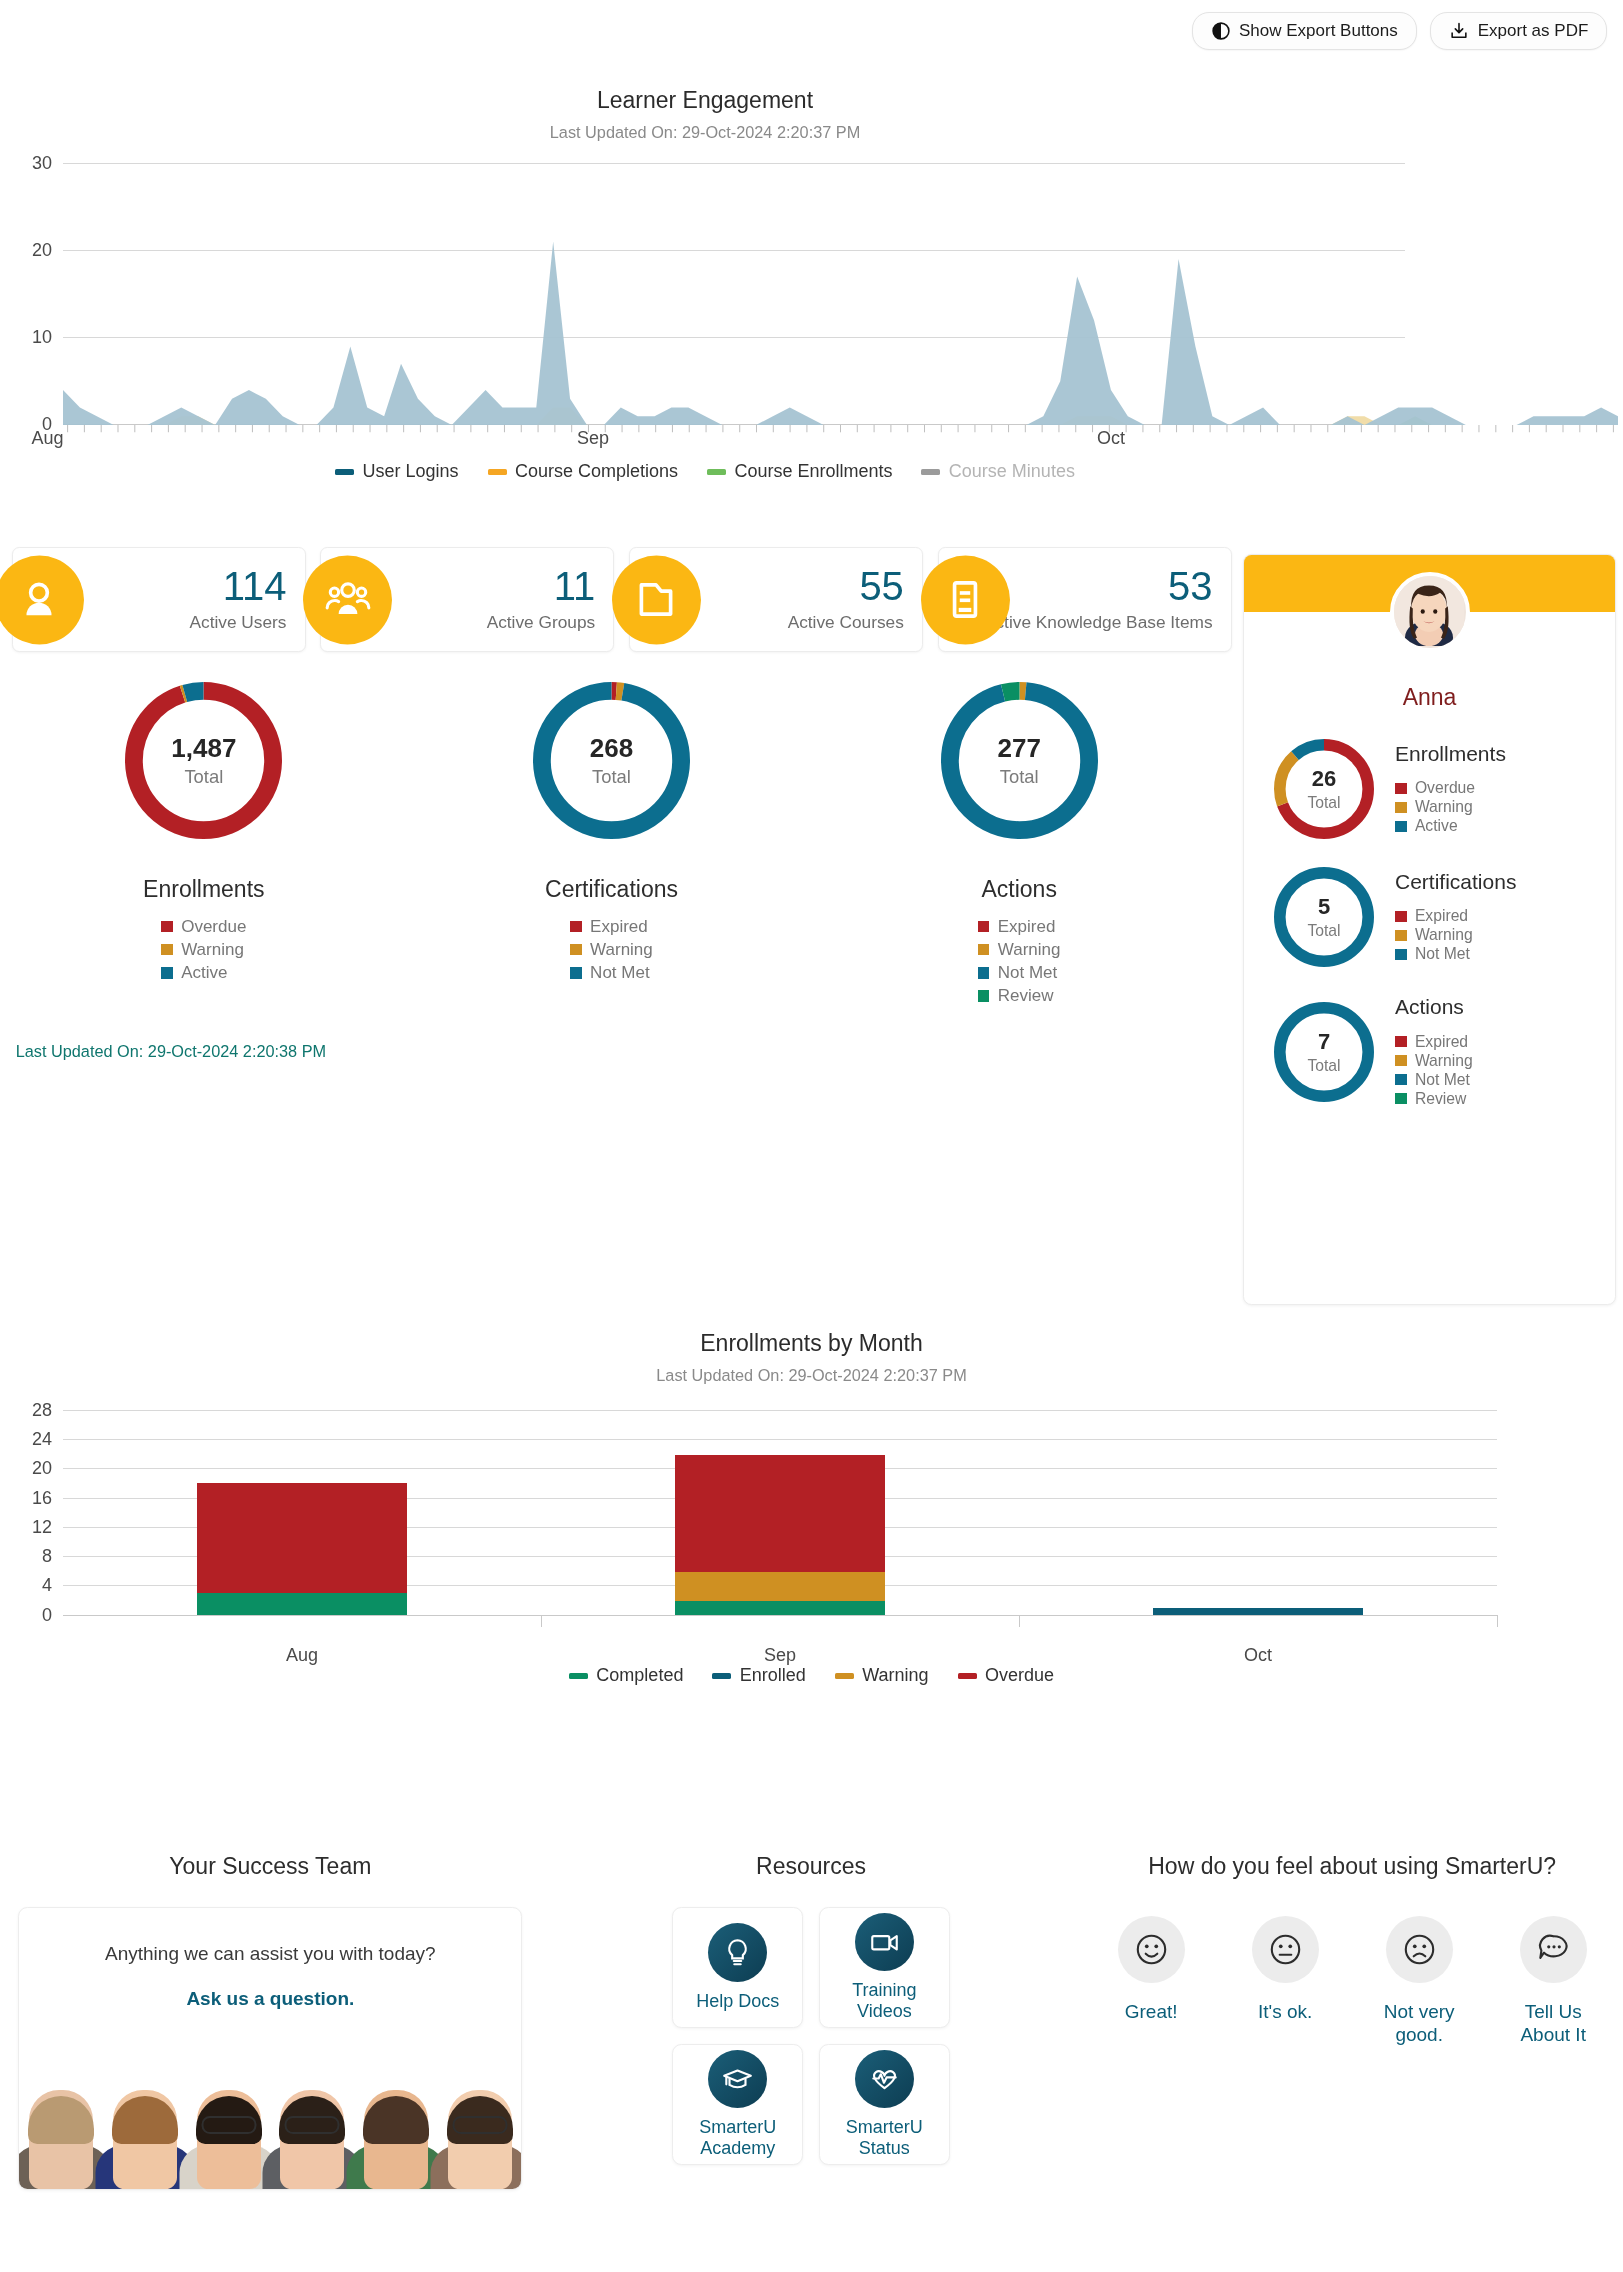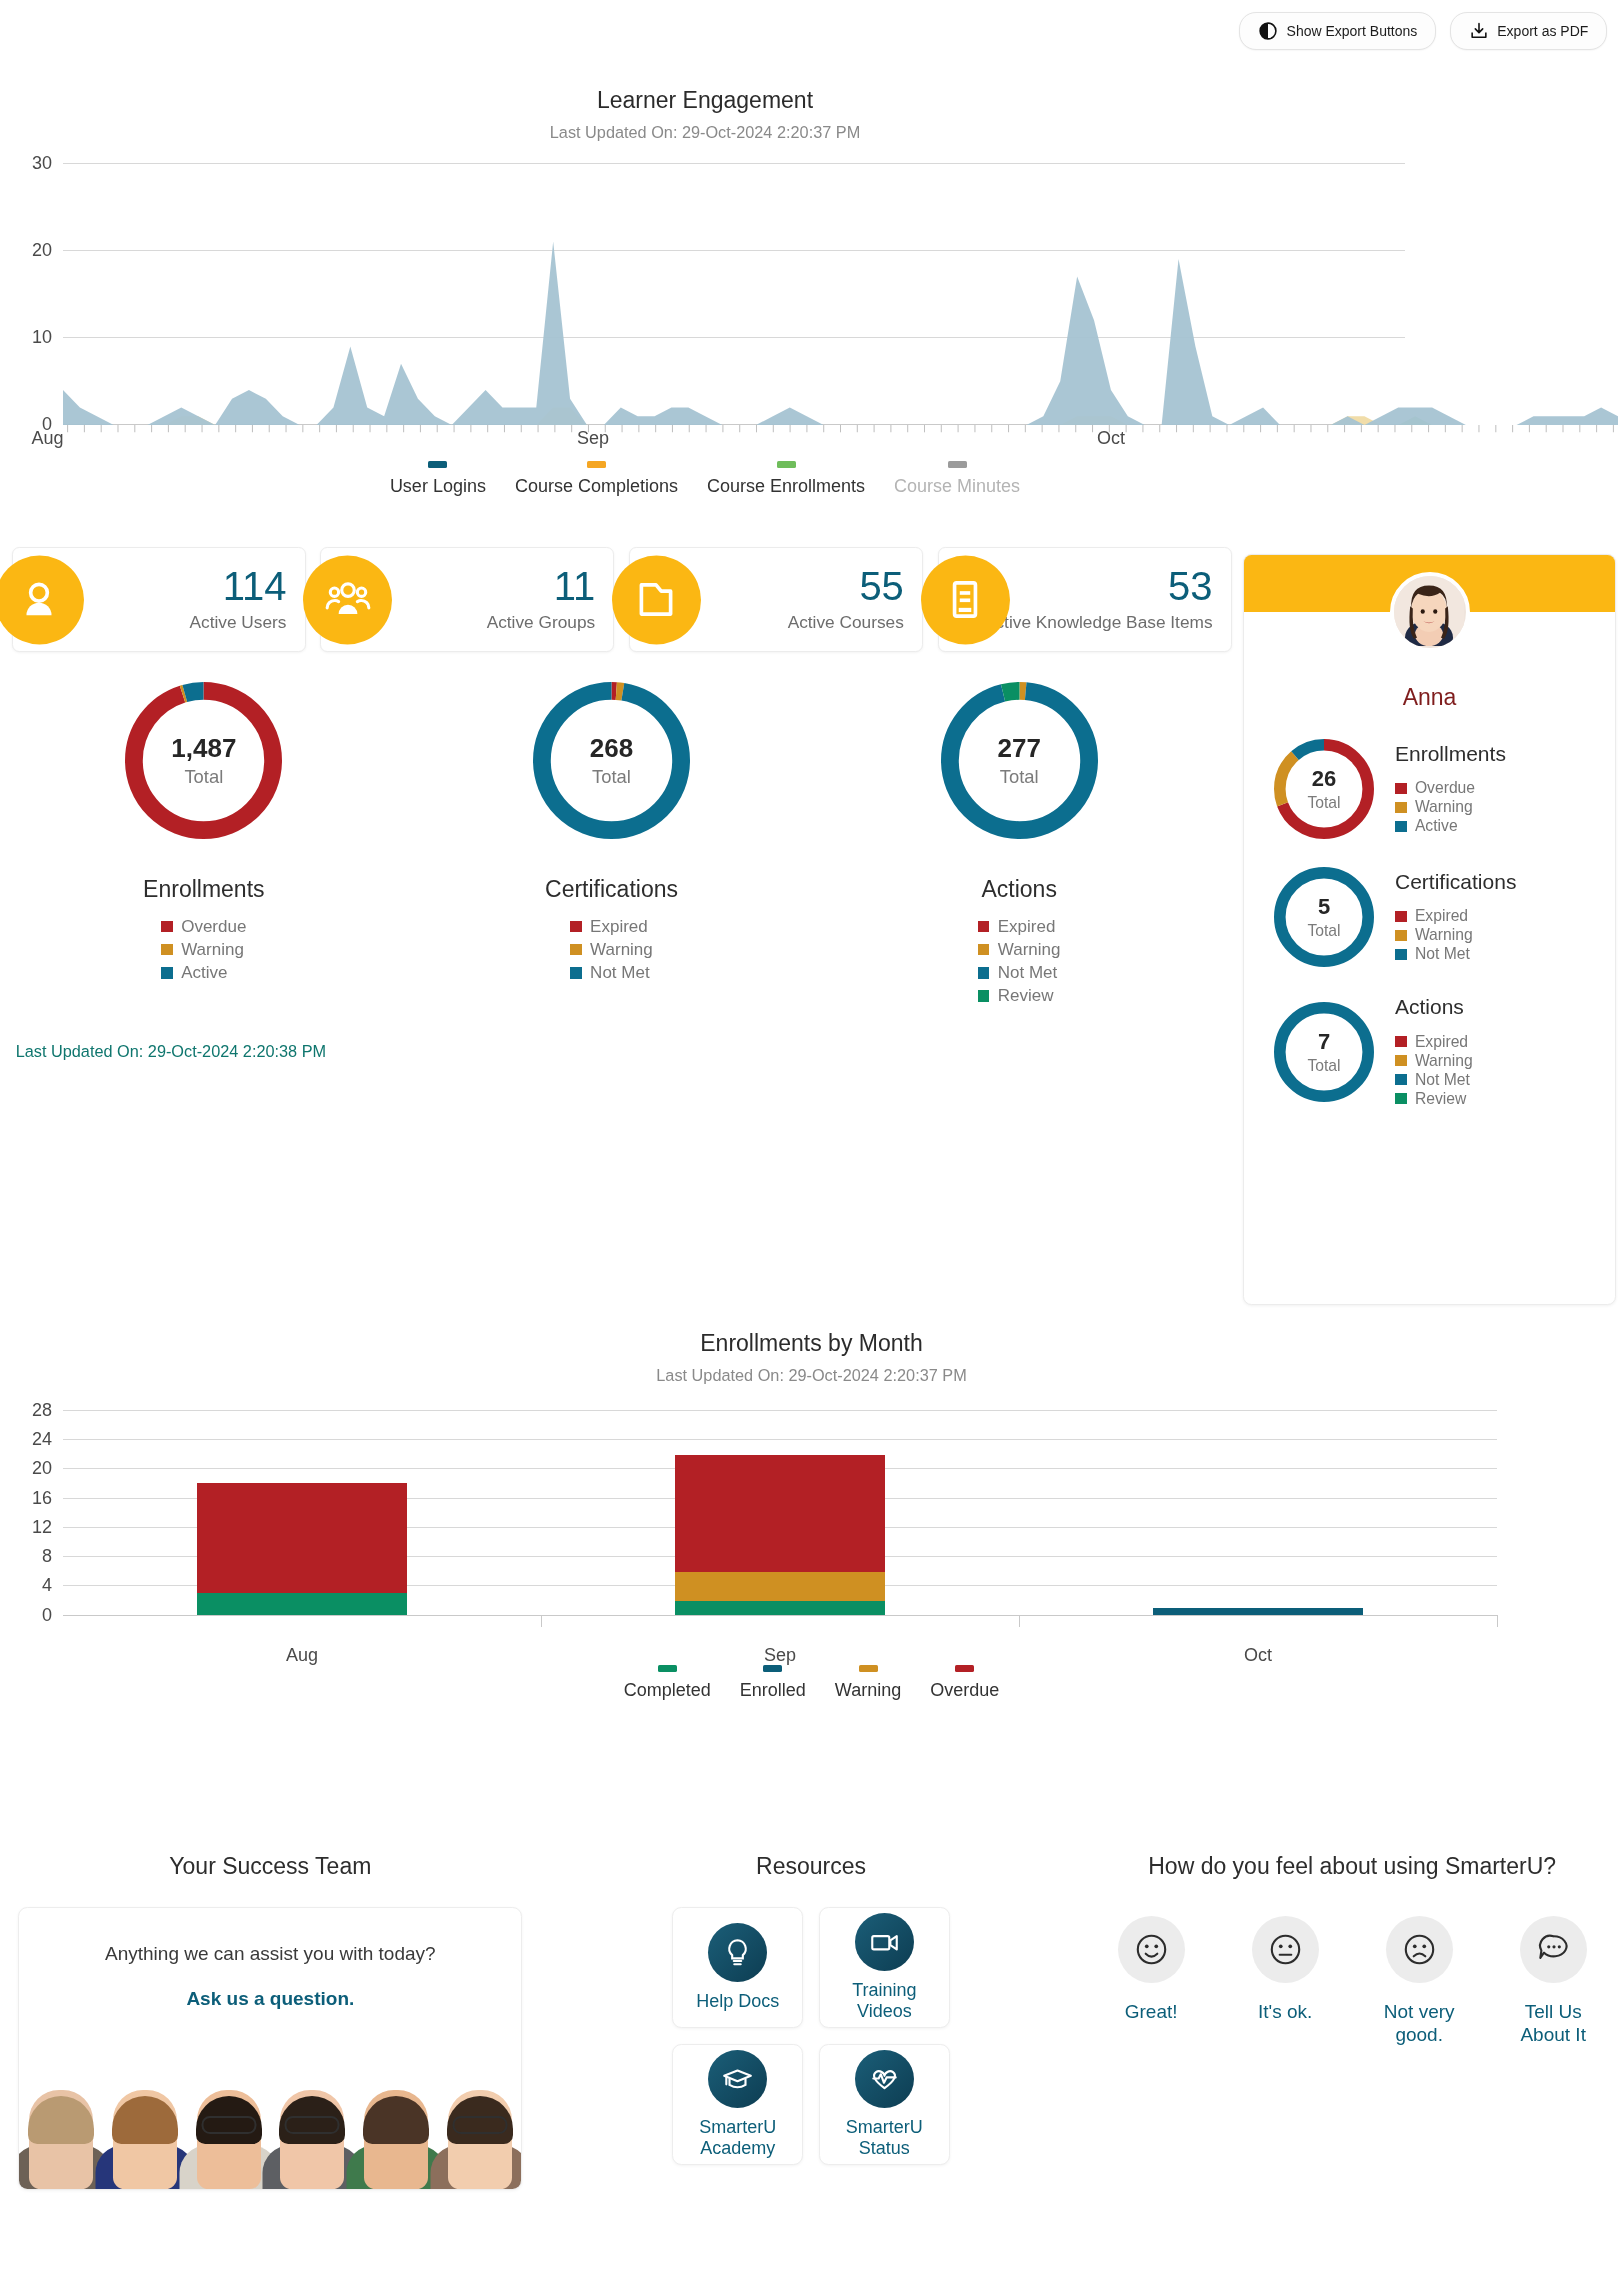--- a/index.html
+++ b/index.html
@@ -14,21 +14,21 @@
   .page { position: relative; width: 1623px; height: 2273px; }
 
   
   .export-bar {
     position: absolute; top: 11.5px; right: 15.7px;
     display: flex; gap: 13.6px; align-items: center;
   }
   .export-btn {
     display: flex; align-items: center; gap: 8.4px;
     background: #fdfdfd; border: 0.5px solid #e4e4e4; border-radius: 17px;
-    padding: 8.4px 18px; font-size: 14px; color: #1c1c1c; cursor: pointer;
+    padding: 8.4px 18px; font-size: 17px; color: #1c1c1c; cursor: pointer;
     box-shadow: 0 0.5px 1.6px rgba(0,0,0,.06);
     white-space: nowrap;
   }
   .export-btn svg { display: block; }
 
   
   .panel-title {
     text-align: center; font-size: 23px; color: #2b2b2b; font-weight: 400;
   }
   .panel-sub {
@@ -45,21 +45,21 @@
   .gridline {
     position: absolute; left: 0; right: 0; height: 1px; background: #d8d8d8;
   }
   .x-label {
     position: absolute; font-size: 18px; color: #4a4a4a; top: 265px;
   }
   .legend-row {
     display: flex; justify-content: center; align-items: center; gap: 29px;
     margin-top: 36px; font-size: 18px; color: #333;
   }
-  .legend-item { display: flex; align-items: center; gap: 8.4px; cursor: pointer; flex-direction: column; }
+  .legend-item { display: flex; align-items: center; gap: 8.4px; cursor: pointer; }
   .legend-swatch { width: 19px; height: 6.3px; border-radius: 1.6px; display: block; }
   .legend-item.muted { color: #b4b4b4; }
 
   
   .kpi-row { position: absolute; top: 547px; left: 11.5px; display: flex; gap: 14.7px; }
   .kpi-card {
     position: relative; width: 294px; height: 105px;
     background: #fff; border: 0.5px solid #ececec; border-radius: 7.3px;
     box-shadow: 0 1px 2.6px rgba(0,0,0,.05);
     display: flex; align-items: center; justify-content: flex-end;

